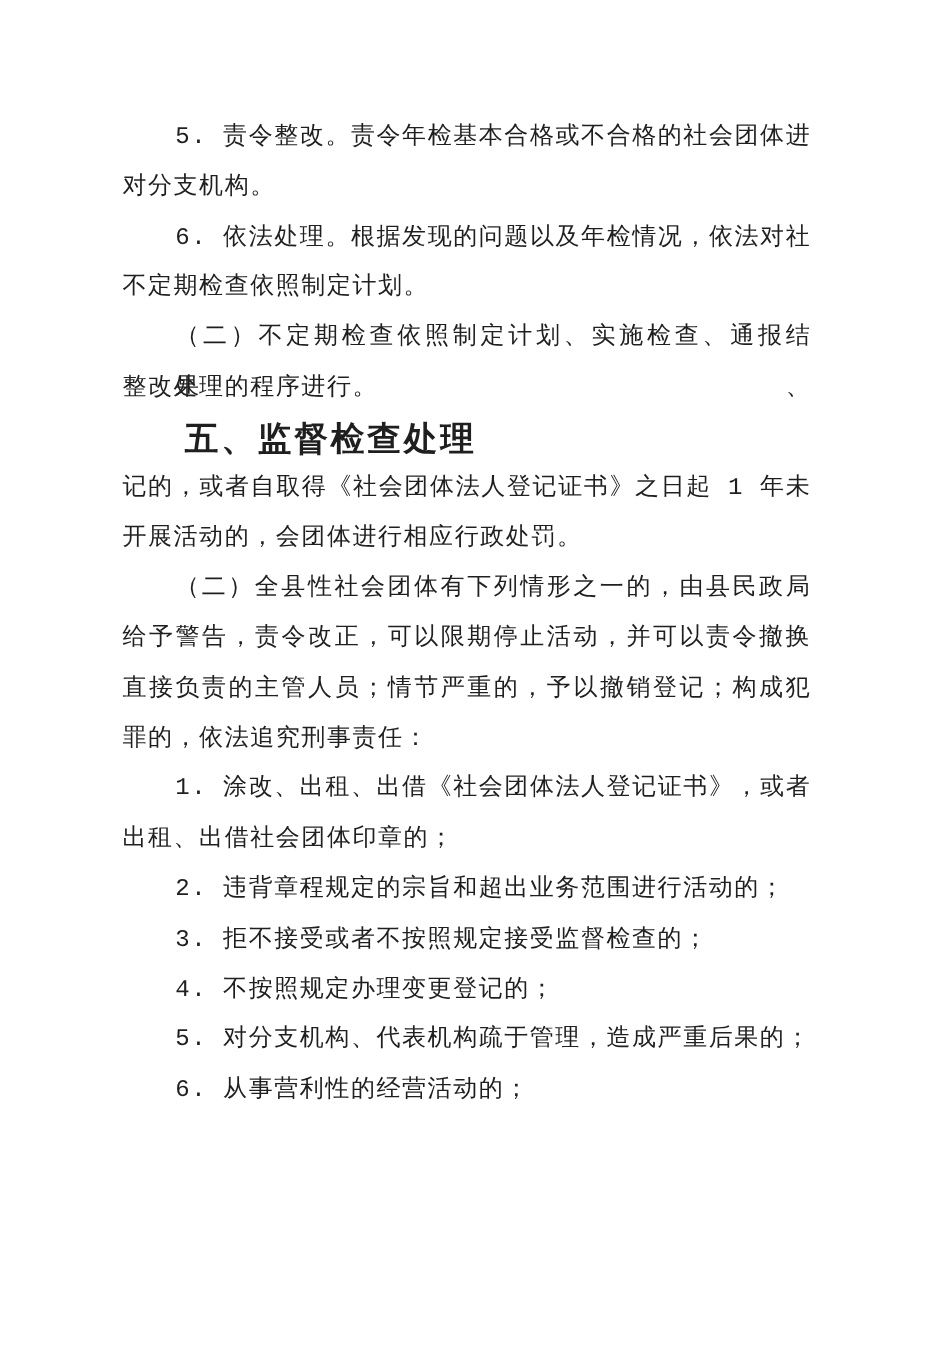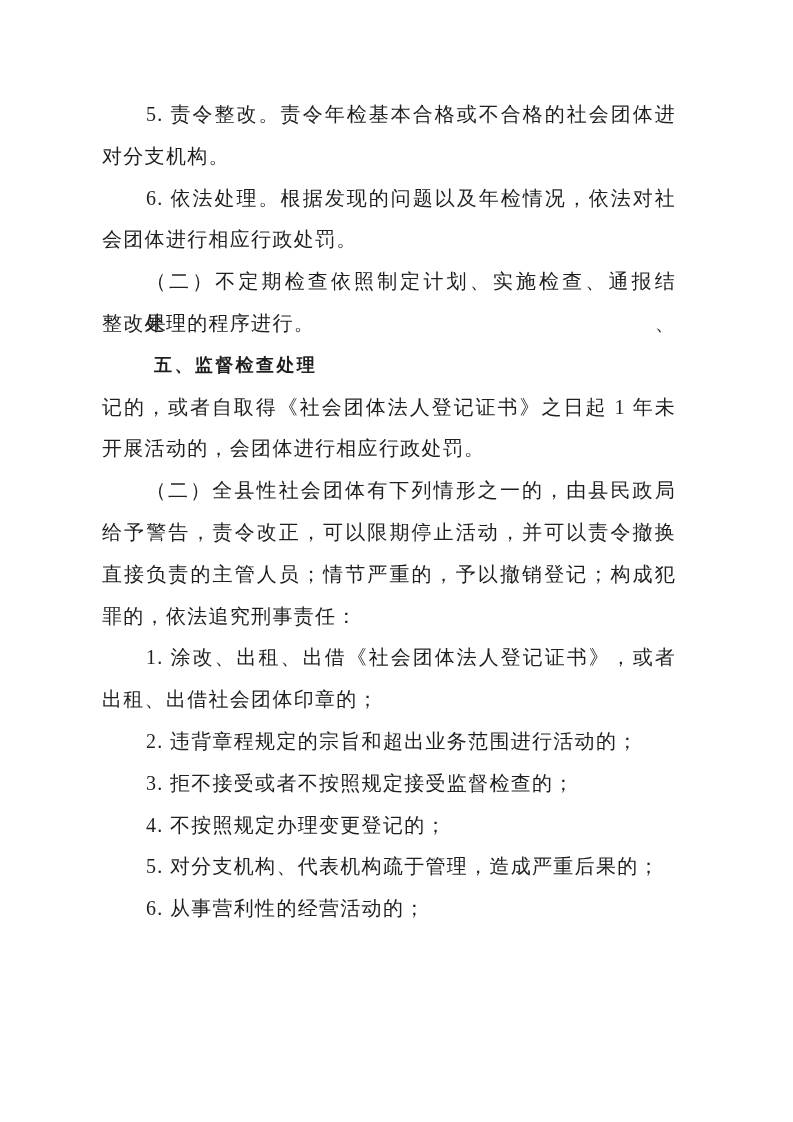--- a/index.html
+++ b/index.html
@@ -22,33 +22,34 @@
     top: 94px;
     width: 574px;
   }
   .line {
     height: 41.8px;
     line-height: 41.8px;
     font-size: 20px;
     letter-spacing: 1.3px;
     text-align: left;
     white-space: nowrap;
+    font-family: Liberation Mono, monospace;
   }
   .line.justify {
     white-space: normal;
     text-align: justify;
     text-align-last: justify;
   }
   .line.indent {
     padding-left: 44px;
   }
   .line.heading {
     font-family: "Liberation Sans", "DejaVu Sans", sans-serif;
     font-weight: 700;
-    font-size: 18px;
+    font-size: 28px;
     letter-spacing: 2.4px;
   }
   .line.heading.indent {
     padding-left: 52px;
   }
   .page-number {
     position: absolute;
     top: 1040px;
     left: 0;
     width: 100%;
@@ -59,21 +60,21 @@
   }
 </style>
 </head>
 <body>
 
 <div class="page">
   <div class="text-block">
       <div class="line body indent justify">5. 责令整改。责令年检基本合格或不合格的社会团体进</div>
       <div class="line body">对分支机构。</div>
       <div class="line body indent justify">6. 依法处理。根据发现的问题以及年检情况，依法对社</div>
-      <div class="line body">会团体进行相应行政处罚。</div>
+      <div class="line body">不定期检查依照制定计划。</div>
       <div class="line body indent justify">（二）不定期检查依照制定计划、实施检查、通报结果、</div>
       <div class="line body">整改处理的程序进行。</div>
       <div class="line heading indent">五、监督检查处理</div>
       <div class="line body justify">记的，或者自取得《社会团体法人登记证书》之日起 1 年未</div>
       <div class="line body">开展活动的，会团体进行相应行政处罚。</div>
       <div class="line body indent justify">（二）全县性社会团体有下列情形之一的，由县民政局</div>
       <div class="line body justify">给予警告，责令改正，可以限期停止活动，并可以责令撤换</div>
       <div class="line body justify">直接负责的主管人员；情节严重的，予以撤销登记；构成犯</div>
       <div class="line body">罪的，依法追究刑事责任：</div>
       <div class="line body indent justify">1. 涂改、出租、出借《社会团体法人登记证书》，或者</div>

